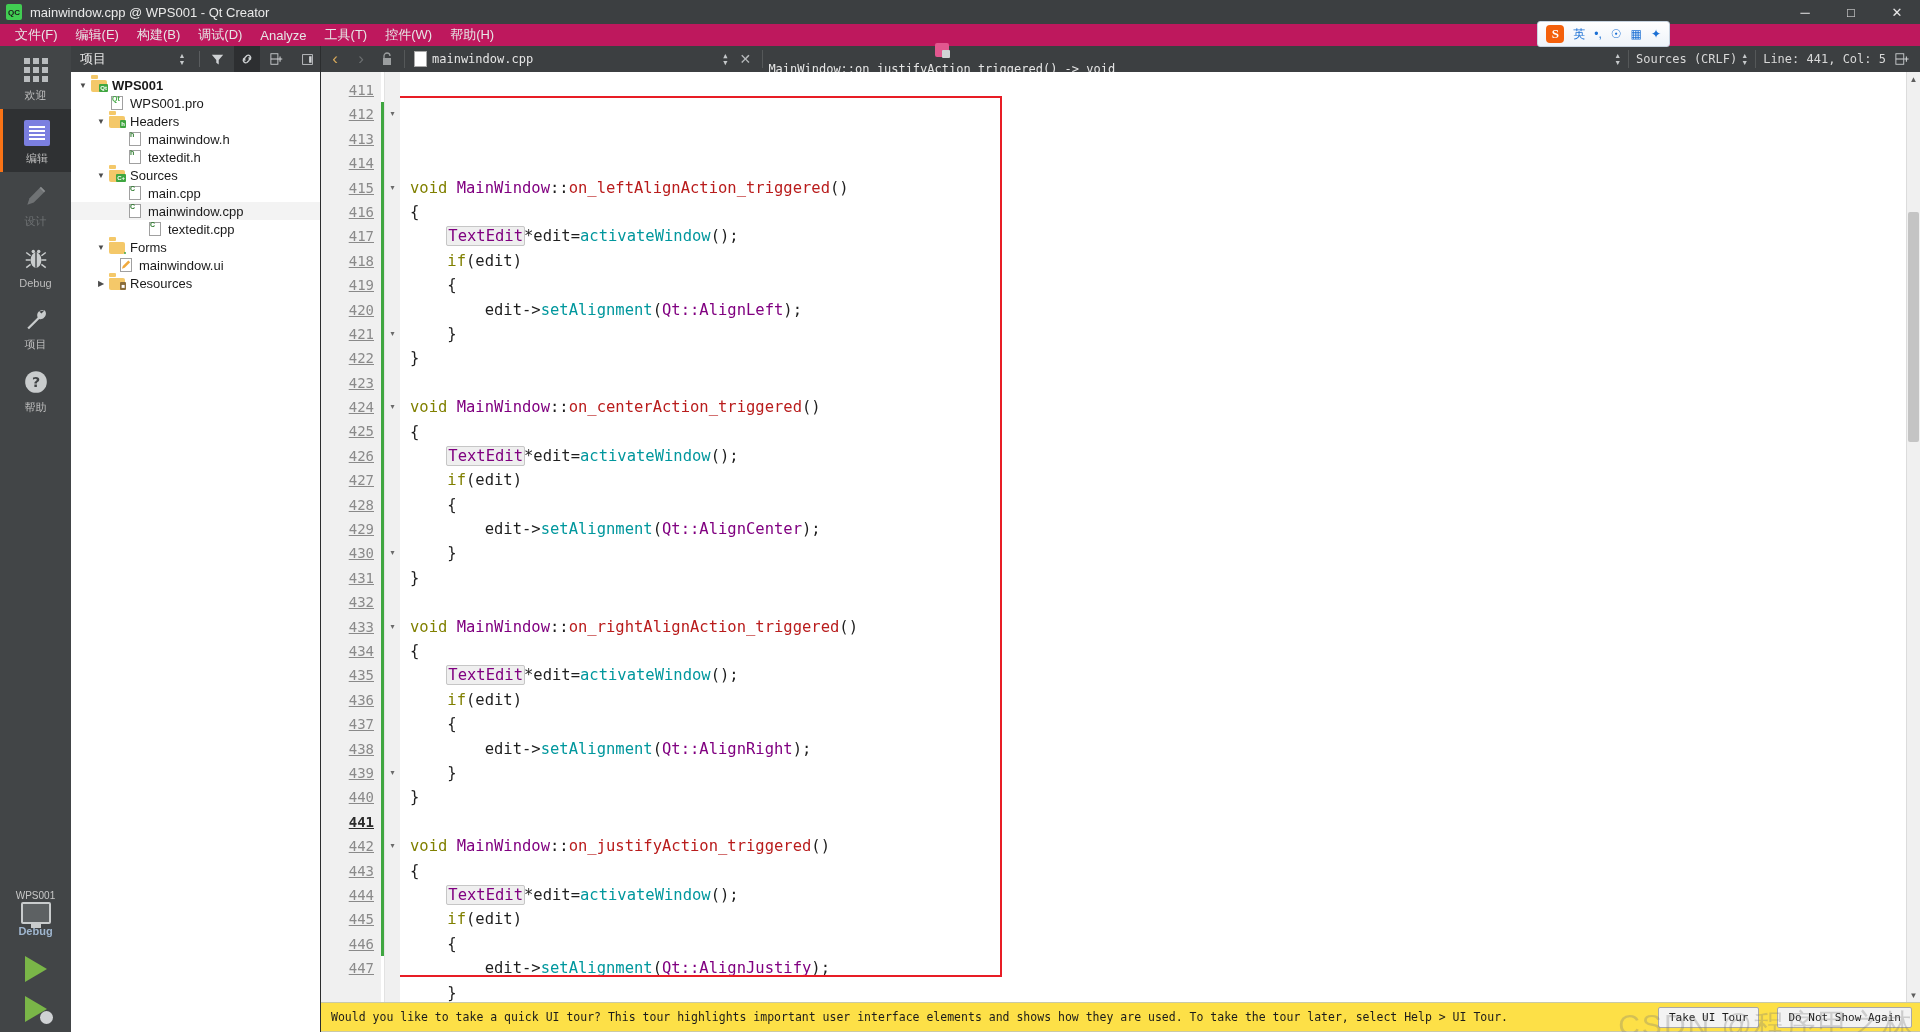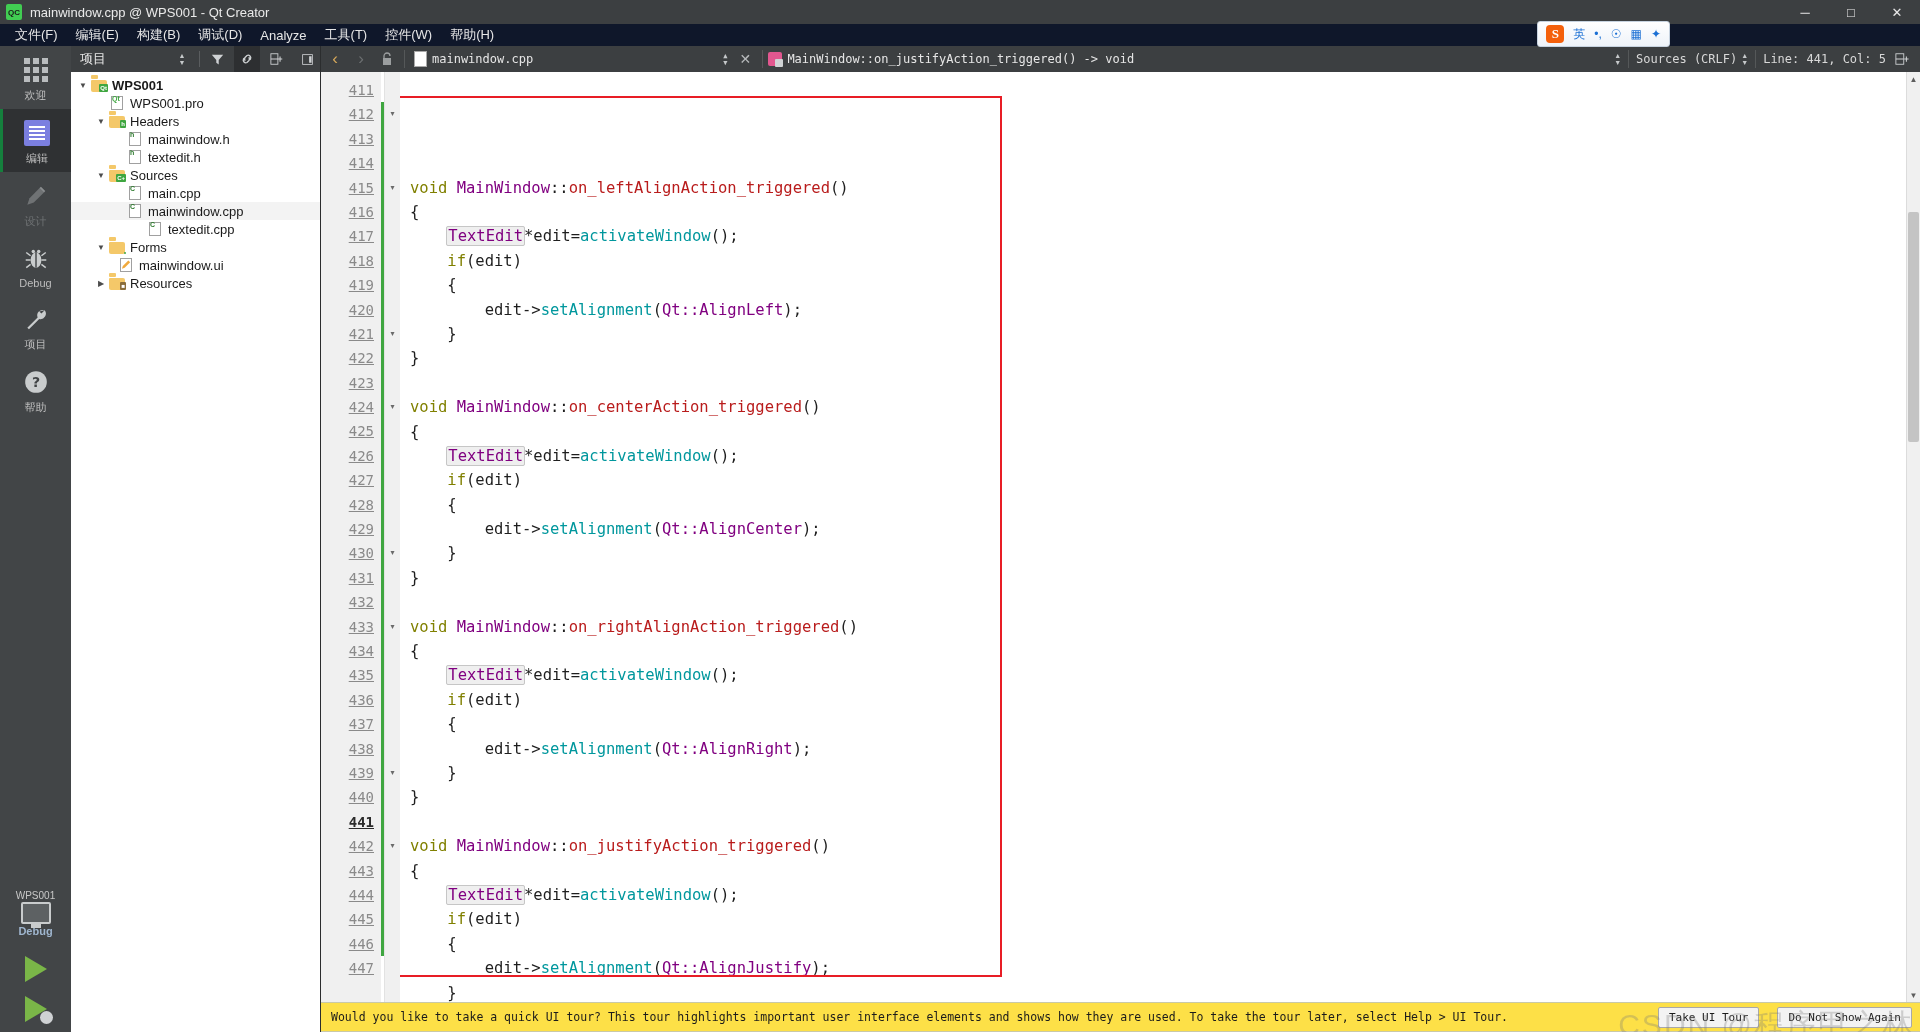--- a/index.html
+++ b/index.html
@@ -8,33 +8,33 @@
 
   
   .titlebar{height:24px;background:#3c3f41;display:flex;align-items:center;color:#e8e8e8;font-size:13px;position:relative;}
   .qc-logo{width:16px;height:16px;margin:0 8px 0 6px;background:#41cd52;border-radius:2px;position:relative;display:flex;align-items:center;justify-content:center;}
   .qc-logo span{font-size:8px;color:#1a1a1a;font-weight:bold;font-family:"Liberation Sans",sans-serif;}
   .title-text{font-size:13px;color:#eaeaea;}
   .winbtns{position:absolute;right:0;top:0;height:24px;display:flex;}
   .winbtn{width:46px;height:24px;display:flex;align-items:center;justify-content:center;color:#e8e8e8;font-size:13px;}
 
   
-  .menubar{height:22px;background:#0f172a;display:flex;align-items:center;padding-left:6px;color:#e3e3e3;position:relative;}
+  .menubar{height:22px;background:#be185d;display:flex;align-items:center;padding-left:6px;color:#e3e3e3;position:relative;}
   .menuitem{padding:2px 9px;font-size:13px;color:#e6e6e6;white-space:nowrap;}
   .ime{position:absolute;right:250px;top:-3px;height:26px;display:flex;align-items:center;gap:9px;background:linear-gradient(#ffffff,#eef3f9);border:1px solid #c7d3e0;border-radius:3px;padding:0 8px;}
   .ime .s-logo{width:18px;height:18px;background:#f4600c;border-radius:4px;color:#fff;font-weight:bold;font-size:13px;display:flex;align-items:center;justify-content:center;font-family:"Liberation Serif",serif;}
   .ime .ime-i{color:#1a6fd4;font-size:12px;display:flex;align-items:center;justify-content:center;}
 
   
   .shell{display:flex;height:calc(1032px - 24px - 22px);}
 
   
   .modebar{width:71px;background:#424547;display:flex;flex-direction:column;align-items:center;flex:none;position:relative;}
   .mode{width:71px;padding:9px 0 6px;display:flex;flex-direction:column;align-items:center;gap:3px;}
-  .mode.active{background:#2f3133;border-left:3px solid #15803d;}
+  .mode.active{background:#2f3133;border-left:3px solid #f97316;}
   .mode .ic{width:30px;height:30px;display:flex;align-items:center;justify-content:center;}
   .mode .lbl{font-size:11px;color:#bdbdbd;}
   .mode.dim .lbl{color:#6e7173;}
   .grid-ic{display:grid;grid-template-columns:repeat(3,6px);grid-template-rows:repeat(3,6px);gap:3px;}
   .grid-ic i{background:#b9bcbe;display:block;width:6px;height:6px;}
   .edit-ic{width:26px;height:26px;background:#7b7fe0;display:flex;flex-direction:column;justify-content:center;gap:2px;padding:4px 5px;border-radius:2px;}
   .edit-ic i{height:2px;background:#fff;display:block;}
   .modebar-bottom{position:absolute;bottom:0;left:0;right:0;display:flex;flex-direction:column;align-items:center;padding-bottom:6px;}
   .kit{width:71px;display:flex;flex-direction:column;align-items:center;gap:1px;padding:6px 0;}
   .kit .k1{font-size:10px;color:#c8c8c8;}
@@ -64,21 +64,21 @@
 
   
   .editorcol{flex:1;display:flex;flex-direction:column;min-width:0;}
   .edtoolbar{height:26px;background:#3c3f41;display:flex;align-items:center;color:#dcdcdc;font-size:12px;gap:2px;padding:0 2px;}
   .tbtn{width:24px;height:24px;display:flex;align-items:center;justify-content:center;color:#b7babc;font-size:14px;}
   .tbtn.dim{color:#6c6f71;}
   .combo{height:24px;display:flex;align-items:center;gap:5px;padding:0 4px;font-size:12px;color:#e6e6e6;font-family:"DejaVu Sans Mono",monospace;}
   .combo .doc{width:13px;height:16px;background:#fff;border:1px solid #a9a9a9;}
   .spin{display:flex;flex-direction:column;gap:1px;color:#c6c9cb;font-size:7px;line-height:6px;}
   .vsep{width:1px;height:18px;background:#555859;margin:0 3px;}
-  .symbol{display:flex;align-items:center;gap:5px;font-family:"DejaVu Sans Mono",monospace;font-size:12px;color:#e6e6e6;}
+  .symbol{display:flex;align-items:center;gap:5px;font-family:"DejaVu Sans Mono",monospace;font-size:12px;color:#e6e6e6;flex-direction:column;}
   .symbol .gly{width:14px;height:14px;background:#e2578f;border-radius:2px;position:relative;}
   .symbol .gly:after{content:"";position:absolute;right:-1px;bottom:-1px;width:8px;height:8px;background:#d0d3d5;border-radius:1px;}
   .edtoolbar .right{margin-left:auto;display:flex;align-items:center;gap:4px;padding-right:4px;}
 
   .editbody{flex:1;display:flex;background:#ffffff;position:relative;overflow:hidden;}
   .gutter{width:60px;background:#f0f0f0;flex:none;text-align:right;padding-top:6px;font-family:"DejaVu Sans Mono",monospace;font-size:14px;color:#8a8a8a;line-height:24.4px;}
   .gutter div{padding-right:7px;height:24.4px;text-decoration:underline;}
   .gutter div.cur{color:#2b2b2b;font-weight:bold;}
   .foldcol{width:16px;background:#f0f0f0;flex:none;padding-top:6px;line-height:24.4px;border-left:1px solid #e2e2e2;}
   .foldcol div{height:24.4px;font-size:8px;color:#6a6a6a;text-align:center;}

